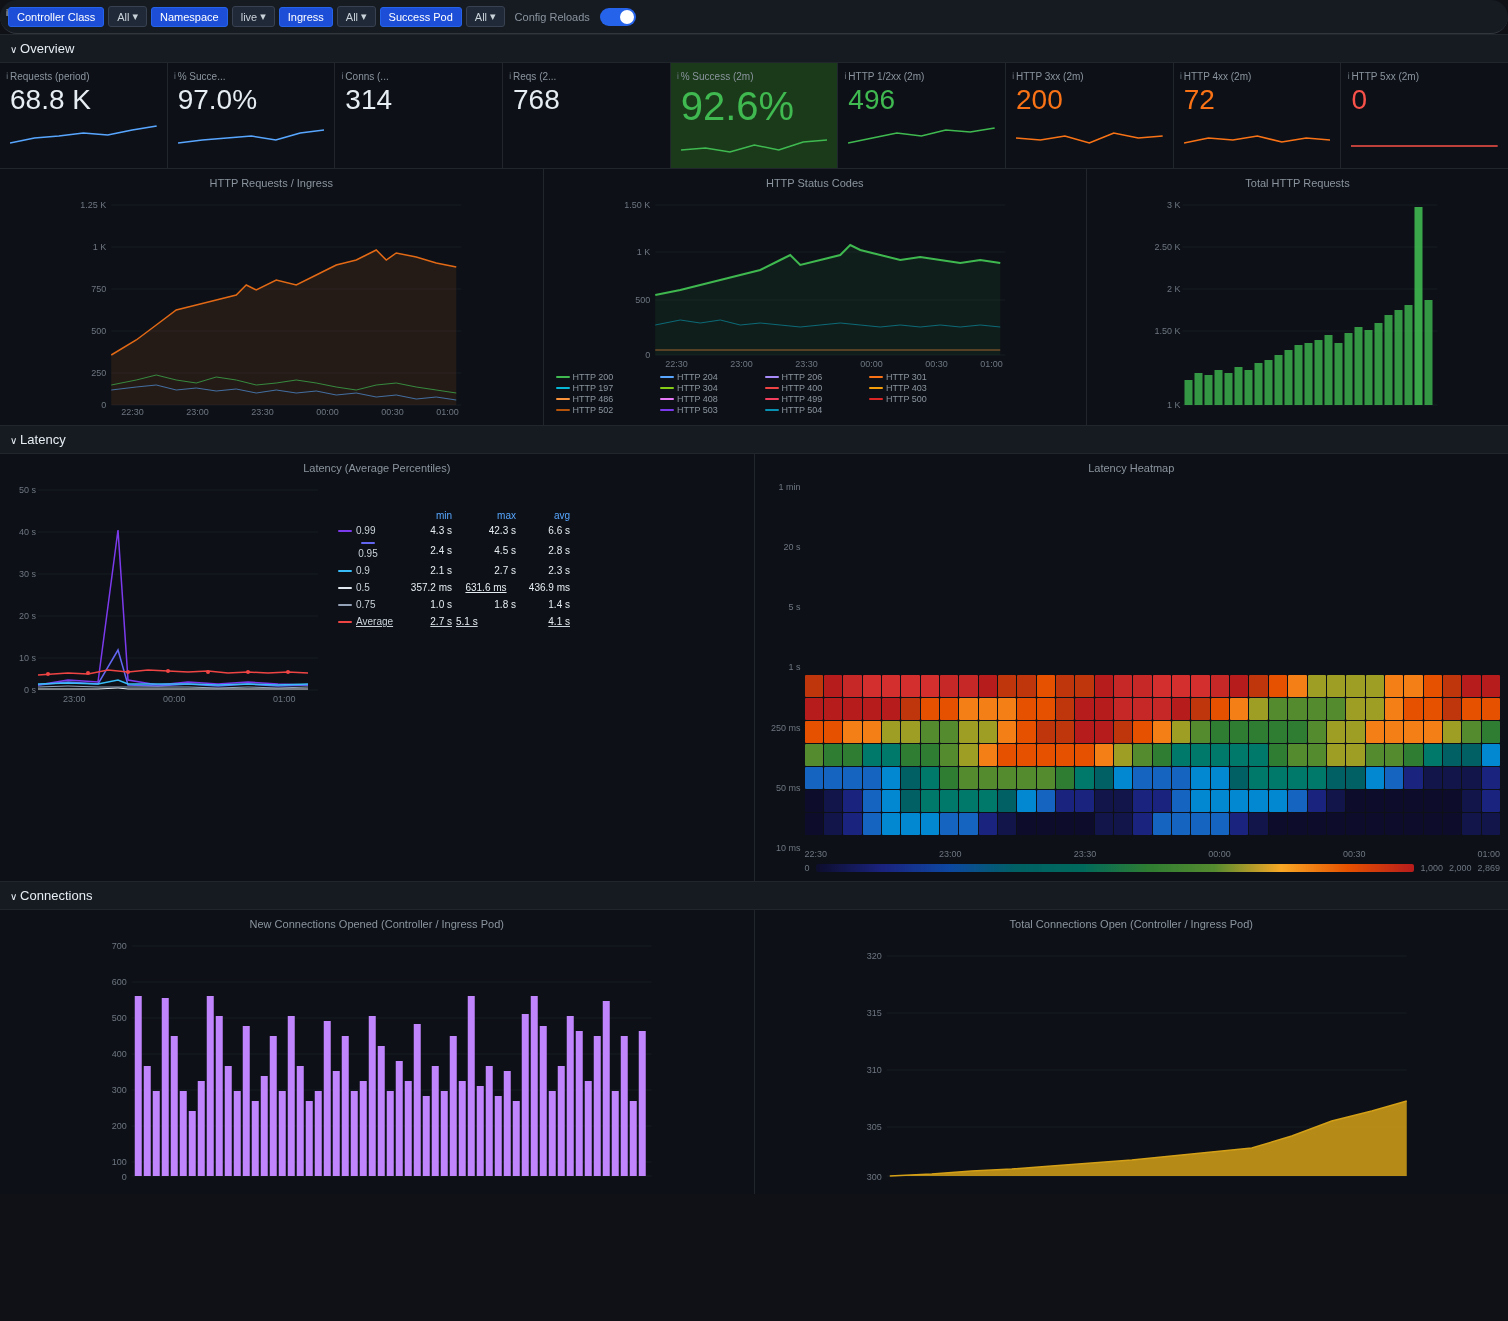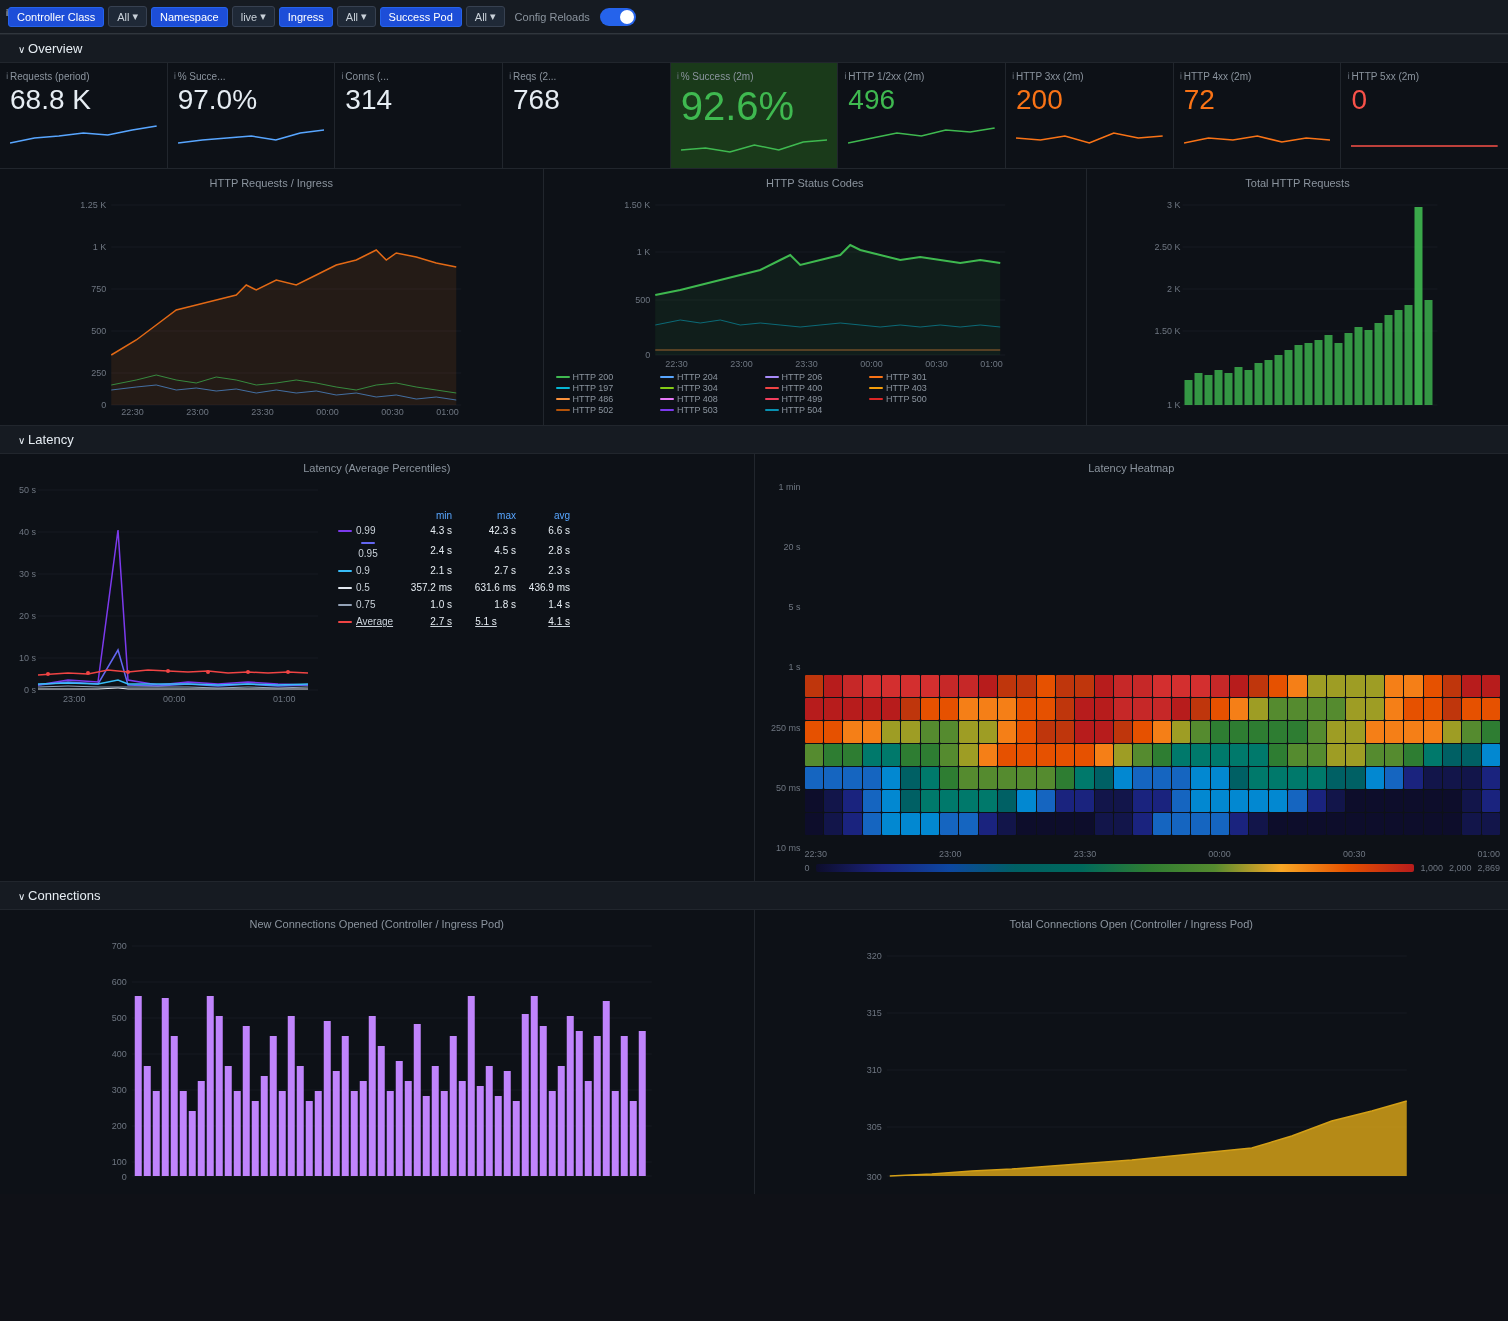--- a/index.html
+++ b/index.html
@@ -13,20 +13,21 @@
 
     
     .filter-bar {
       display: flex;
       align-items: center;
       gap: 4px;
       background: #161b22;
       padding: 6px 8px;
       border-bottom: 1px solid #30363d;
       flex-wrap: wrap;
+      border-radius: 17px;
     }
     .filter-label {
       color: #8b949e;
       padding: 3px 6px;
       font-size: 11px;
     }
     .filter-select {
       background: #1f2937;
       color: #c9d1d9;
       border: 1px solid #374151;
@@ -58,21 +59,21 @@
       top: 2px;
       width: 14px;
       height: 14px;
       background: #fff;
       border-radius: 50%;
     }
 
     
     .section-header {
       background: #161b22;
-      padding: 6px 18px;
+      padding: 6px 10px;
       font-size: 13px;
       color: #e6edf3;
       border-top: 1px solid #21262d;
       border-bottom: 1px solid #21262d;
       cursor: pointer;
     }
     .section-header::before {
       content: '∨ ';
       font-size: 10px;
     }
@@ -582,41 +583,41 @@
           <span style="text-align:right;color:#e6edf3;">2.7 s</span>
           <span style="text-align:right;color:#e6edf3;">2.3 s</span>
         </div>
 
         <div style="display:grid; grid-template-columns:60px 50px 60px 50px; gap:1px 4px; align-items:center; margin-bottom:6px;">
           <div style="display:flex;align-items:center;gap:4px;">
               <div style="width:14px;height:2px;background:#e2e8f0;border-radius:1px;"></div>
               <span style="color:#c9d1d9;">0.5</span>
             </div>
           <span style="text-align:right;color:#e6edf3;">357.2 ms</span>
-          <span style="text-align:right;color:#e6edf3;">631.6 ms</span>
+          <span style="text-align:center;color:#e6edf3;text-decoration:underline;">631.6 ms</span>
           <span style="text-align:right;color:#e6edf3;">436.9 ms</span>
         </div>
 
         <div style="display:grid; grid-template-columns:60px 50px 60px 50px; gap:1px 4px; align-items:center; margin-bottom:6px;">
           <div style="display:flex;align-items:center;gap:4px;">
               <div style="width:14px;height:2px;background:#94a3b8;border-radius:1px;"></div>
               <span style="color:#c9d1d9;">0.75</span>
             </div>
           <span style="text-align:right;color:#e6edf3;">1.0 s</span>
           <span style="text-align:right;color:#e6edf3;">1.8 s</span>
           <span style="text-align:right;color:#e6edf3;">1.4 s</span>
         </div>
 
         <div style="display:grid; grid-template-columns:60px 50px 60px 50px; gap:1px 4px; align-items:center; margin-bottom:6px;text-decoration:underline;">
           <div style="display:flex;align-items:center;gap:4px;">
               <div style="width:14px;height:2px;background:#ef4444;border-radius:1px;"></div>
               <span style="color:#c9d1d9;">Average</span>
             </div>
           <span style="text-align:right;color:#e6edf3;">2.7 s</span>
-          <span style="text-align:center;color:#e6edf3;">5.1 s</span>
+          <span style="text-align:left;color:#e6edf3;">5.1 s</span>
           <span style="text-align:right;color:#e6edf3;">4.1 s</span>
         </div>
       </div>
     </div>
   </div>
 
   <div class="latency-right">
     <span class="info-icon">ℹ</span>
     <div class="chart-title">Latency Heatmap</div>
     <div style="display:flex; gap:4px;">

